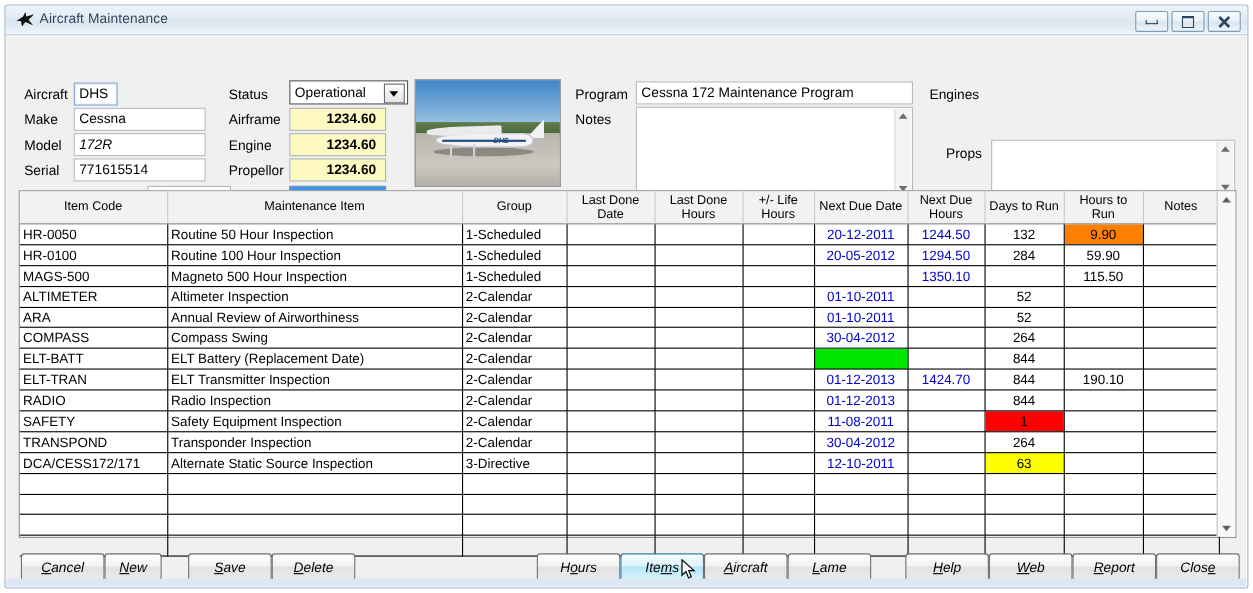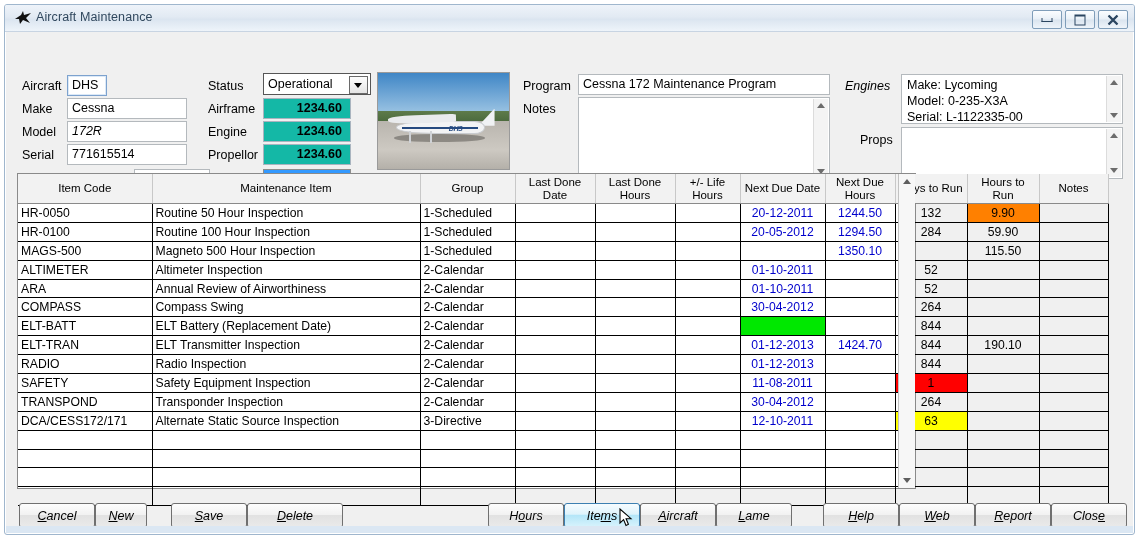--- a/index.html
+++ b/index.html
@@ -51,21 +51,21 @@
   .lab{position:absolute;font-size:12.5px;color:#000;white-space:nowrap;}
   .fld{
     position:absolute;box-sizing:border-box;
     background:#ffffff;border:1px solid #b4b9bd;
     font-size:12.5px;color:#000;
     padding:1px 4px;line-height:17px;height:21px;
     white-space:nowrap;overflow:hidden;
   }
   .fld.focus{border:1px solid #7da2ce;box-shadow:0 0 0 1px #dce9f7 inset;}
   .fld.num{
-    background:#14b8a6;border:1px solid #a9b4bf;
+    background:#fef9c3;border:1px solid #a9b4bf;
     text-align:right;font-weight:bold;padding-right:8px;
   }
   .fld.sel{
     background:#3399ff;color:#ffffff;text-align:right;
     border:1px solid #8d8d8d;font-weight:normal;padding-right:6px;
   }
   .combo{
     position:absolute;box-sizing:border-box;height:22px;
     background:#ffffff;border:1px solid #565656;
     font-size:12.5px;padding:2px 4px;line-height:16px;
@@ -115,21 +115,21 @@
   }
   .sbar .up,.sbar .dn{position:absolute;left:3px;width:0;height:0;
     border-left:4px solid transparent;border-right:4px solid transparent;}
   .sbar .up{top:4px;border-bottom:5px solid #6c6c6c;}
   .sbar .dn{bottom:4px;border-top:5px solid #6c6c6c;}
   .boxlines{position:absolute;left:5px;top:2px;right:18px;}
   .boxlines div{line-height:16px;font-size:12.5px;white-space:nowrap;}
 
   
   .gridwrap{
-    position:absolute;left:12px;top:168px;width:899px;height:316px;
+    position:absolute;left:12px;top:168px;width:1107px;height:316px;
     box-sizing:border-box;border:1px solid #8a8a8a;background:#fff;
   }
   table.grid{border-collapse:collapse;table-layout:fixed;width:1090px;}
   table.grid th{
     background:#f2f2f2;font-weight:normal;font-size:11.5px;
     border-right:1px solid #c8c8c8;border-bottom:1px solid #8a8a8a;
     height:29px;vertical-align:middle;text-align:center;padding:0 2px;
     line-height:13px;
   }
   table.grid td{
@@ -250,32 +250,21 @@
 
     <span class="lab" style="left:518px;top:70px;">Notes</span>
     <div class="boxfld" style="left:573px;top:65px;width:252px;height:83px;">
       <div class="boxlines"></div>
       <div class="sbar">
         <span class="up"></span>
         <span class="dn"></span>
       </div>
     </div>
 
-    <span class="lab" style="left:840px;top:47px;font-style:italic;">Engines</span>
-    <div class="boxfld" style="left:896px;top:42px;width:222px;height:50px;">
-      <div class="boxlines">
-        <div>Make: Lycoming</div>
-        <div>Model: 0-235-X3A</div>
-        <div>Serial: L-1122335-00</div>
-      </div>
-      <div class="sbar">
-        <span class="up"></span>
-        <span class="dn"></span>
-      </div>
-    </div>
+    <span class="lab" style="left:840px;top:47px;">Engines</span>
 
     <span class="lab" style="left:855px;top:101px;">Props</span>
     <div class="boxfld" style="left:896px;top:95px;width:222px;height:52px;">
       <div class="sbar">
         <span class="up"></span>
         <span class="dn"></span>
       </div>
     </div>
   </div>
 
@@ -529,21 +518,21 @@
   <div class="btnrow">
     <div class="btn" style="left:14px;top:9px;width:76px;">
         <span><u>C</u>ancel</span>
       </div>
     <div class="btn" style="left:90px;top:9px;width:52px;">
         <span><u>N</u>ew</span>
       </div>
     <div class="btn" style="left:166px;top:9px;width:76px;">
         <span><u>S</u>ave</span>
       </div>
-    <div class="btn" style="left:242px;top:9px;width:96px;">
+    <div class="btn" style="left:242px;top:9px;width:76px;">
         <span><u>D</u>elete</span>
       </div>
 
     <div class="btn" style="left:483px;top:9px;width:76px;">
         <span>H<u>o</u>urs</span>
       </div>
     <div class="btn hot" style="left:559px;top:9px;width:76px;">
         <span>Ite<u>m</u>s</span>
       </div>
     <div class="btn" style="left:635px;top:9px;width:76px;">

